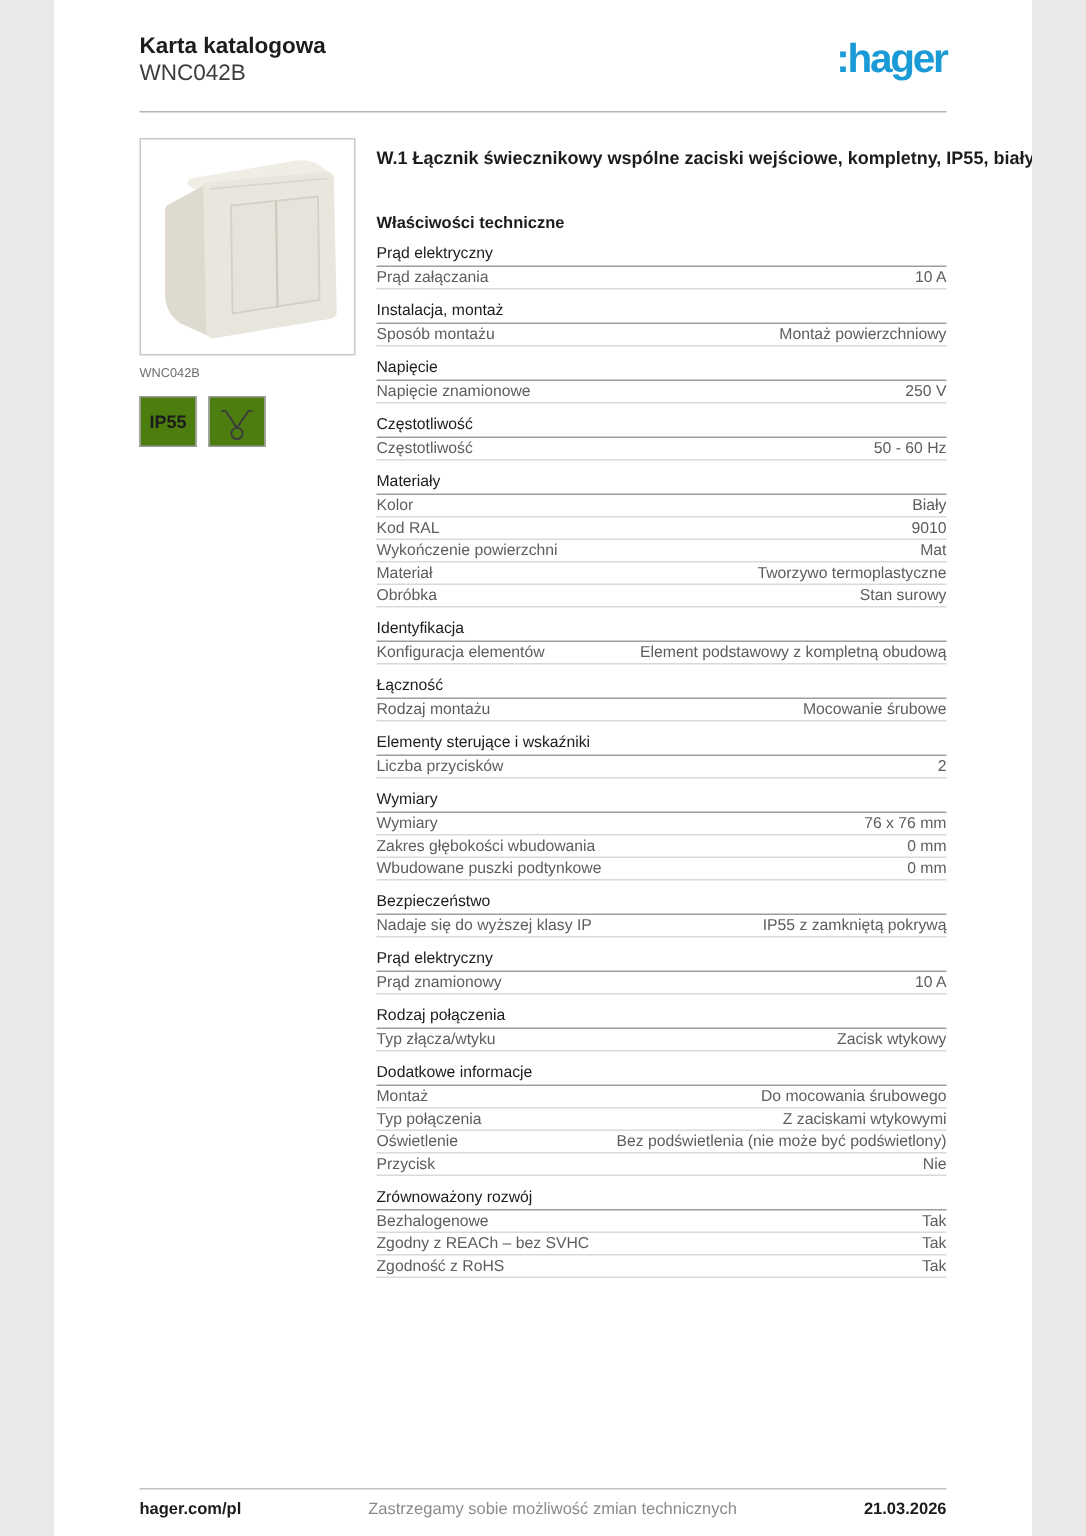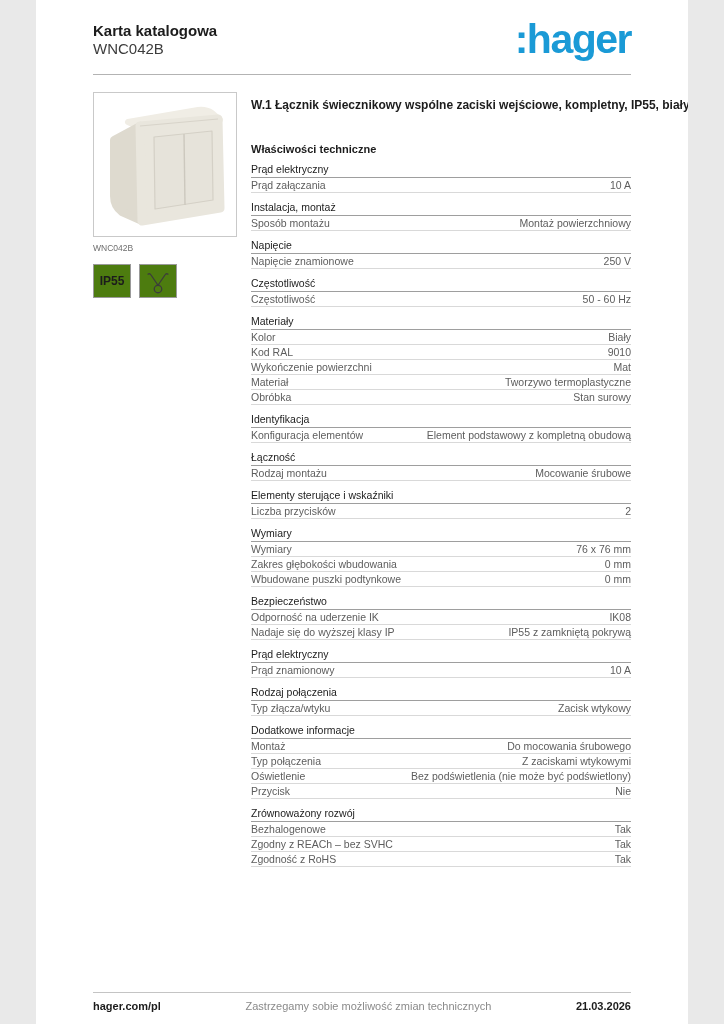--- a/index.html
+++ b/index.html
@@ -8,21 +8,21 @@
   .page {
     position:relative; width:652px; height:1024px; margin:0 auto;
     background:#ffffff; overflow:hidden;
   }
   .content { position:absolute; left:57px; right:57px; top:22px; }
 
   
   .header { display:flex; justify-content:space-between; align-items:flex-start; }
   .doc-title { font-size:15px; font-weight:bold; color:#1c1c1c; line-height:18px; }
   .doc-code  { font-size:15px; color:#3d3d3d; line-height:18px; }
-  .logo { font-size:41px; font-weight:bold; letter-spacing:-1.5px; line-height:30px; margin-top:2px; }
+  .logo { font-size:27px; font-weight:bold; letter-spacing:-1.5px; line-height:30px; margin-top:2px; }
   .header-rule { border:none; border-top:1px solid #b3b3b3; margin-top:16px; }
 
   
   .main { display:flex; gap:14px; margin-top:17px; }
   .left-col { width:144px; flex:0 0 144px; }
   .right-col { flex:1; min-width:0; }
 
   .product-image-box {
     width:144px; height:145px; border:1px solid #c9c9c9;
     display:flex; align-items:center; justify-content:center; background:#fff;
@@ -210,24 +210,20 @@
             </div>
             <div class="spec-row">
               <span class="spec-label">Wbudowane puszki podtynkowe</span>
               <span class="spec-value">0 mm</span>
             </div>
           </div>
 
           <div class="spec-section">
             <div class="spec-title">Bezpieczeństwo</div>
             <div class="spec-row">
-              <span class="spec-label">Odporność na uderzenie IK</span>
-              <span class="spec-value">IK08</span>
-            </div>
-            <div class="spec-row">
               <span class="spec-label">Nadaje się do wyższej klasy IP</span>
               <span class="spec-value">IP55 z zamkniętą pokrywą</span>
             </div>
           </div>
 
           <div class="spec-section">
             <div class="spec-title">Prąd elektryczny</div>
             <div class="spec-row">
               <span class="spec-label">Prąd znamionowy</span>
               <span class="spec-value">10 A</span>

